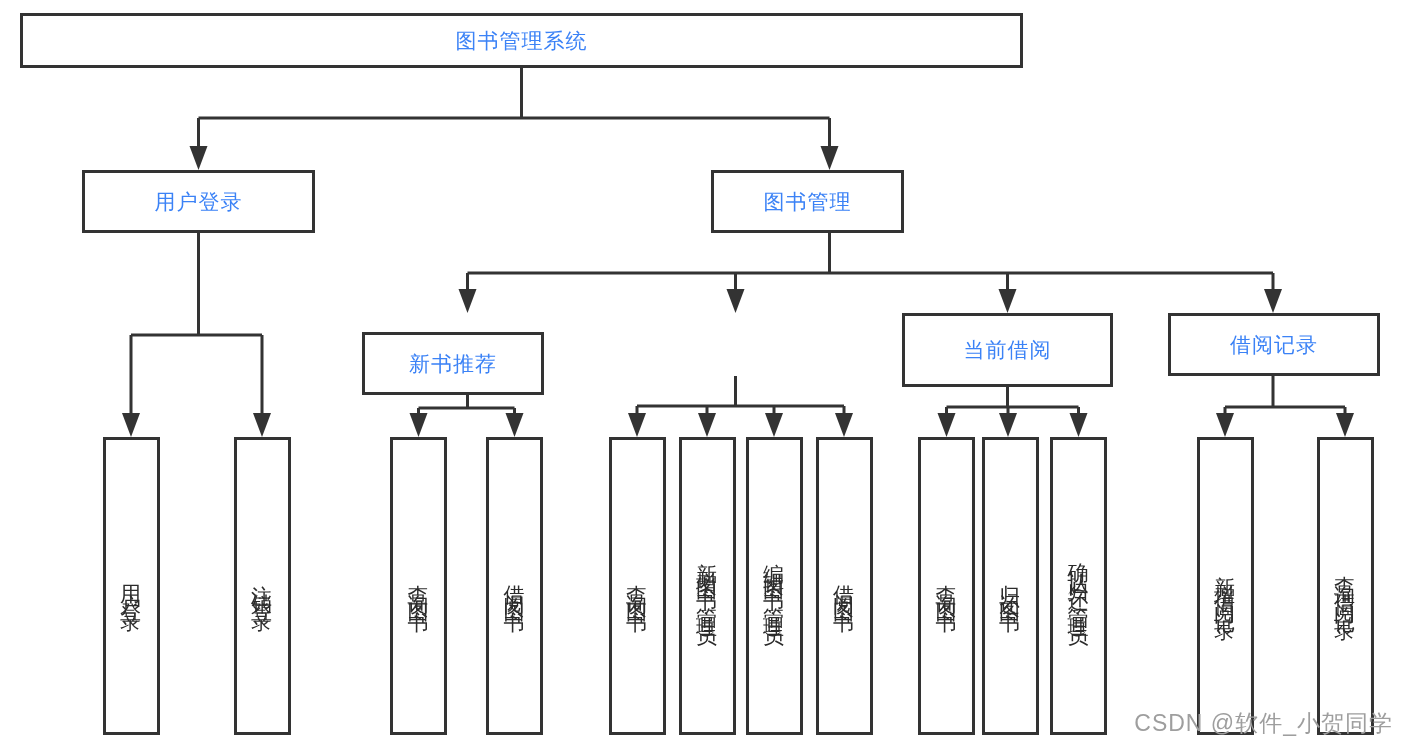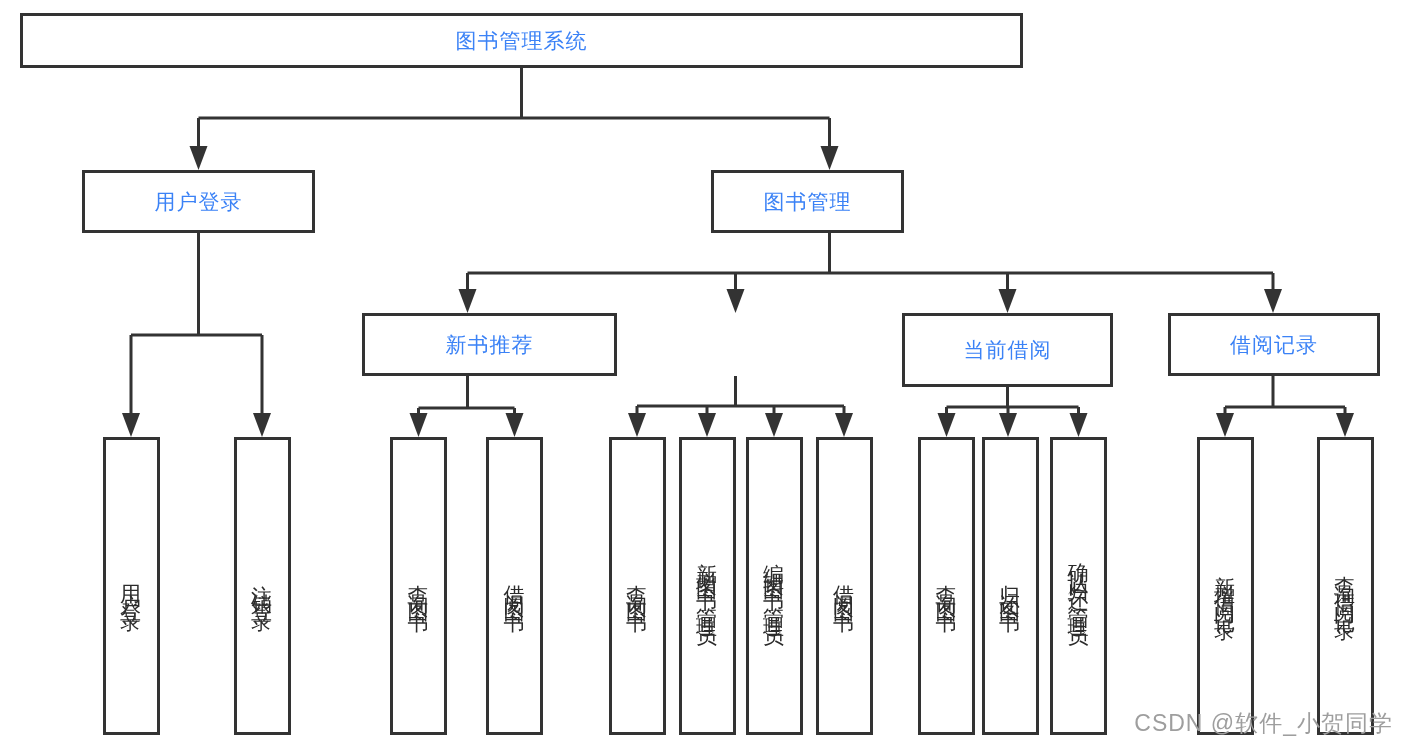--- a/index.html
+++ b/index.html
@@ -118,21 +118,21 @@
     <span class="hlabel root-label">图书管理系统</span>
   </div>
 
   <div class="node" style="left:82px; top:170px; width:233px; height:63px;">
     <span class="hlabel">用户登录</span>
   </div>
   <div class="node" style="left:711px; top:170px; width:193px; height:63px;">
     <span class="hlabel">图书管理</span>
   </div>
 
-  <div class="node" style="left:362px; top:313px; width:255px; height:63px;">
+  <div class="node" style="left:362px; top:332px; width:182px; height:63px;">
     <span class="hlabel">新书推荐</span>
   </div>
   <div class="node" style="left:902px; top:313px; width:211px; height:74px;">
     <span class="hlabel">当前借阅</span>
   </div>
   <div class="node" style="left:1168px; top:313px; width:212px; height:63px;">
     <span class="hlabel">借阅记录</span>
   </div>
 
   <div class="node" style="left:102.5px; top:437px; width:57px; height:298px;">

